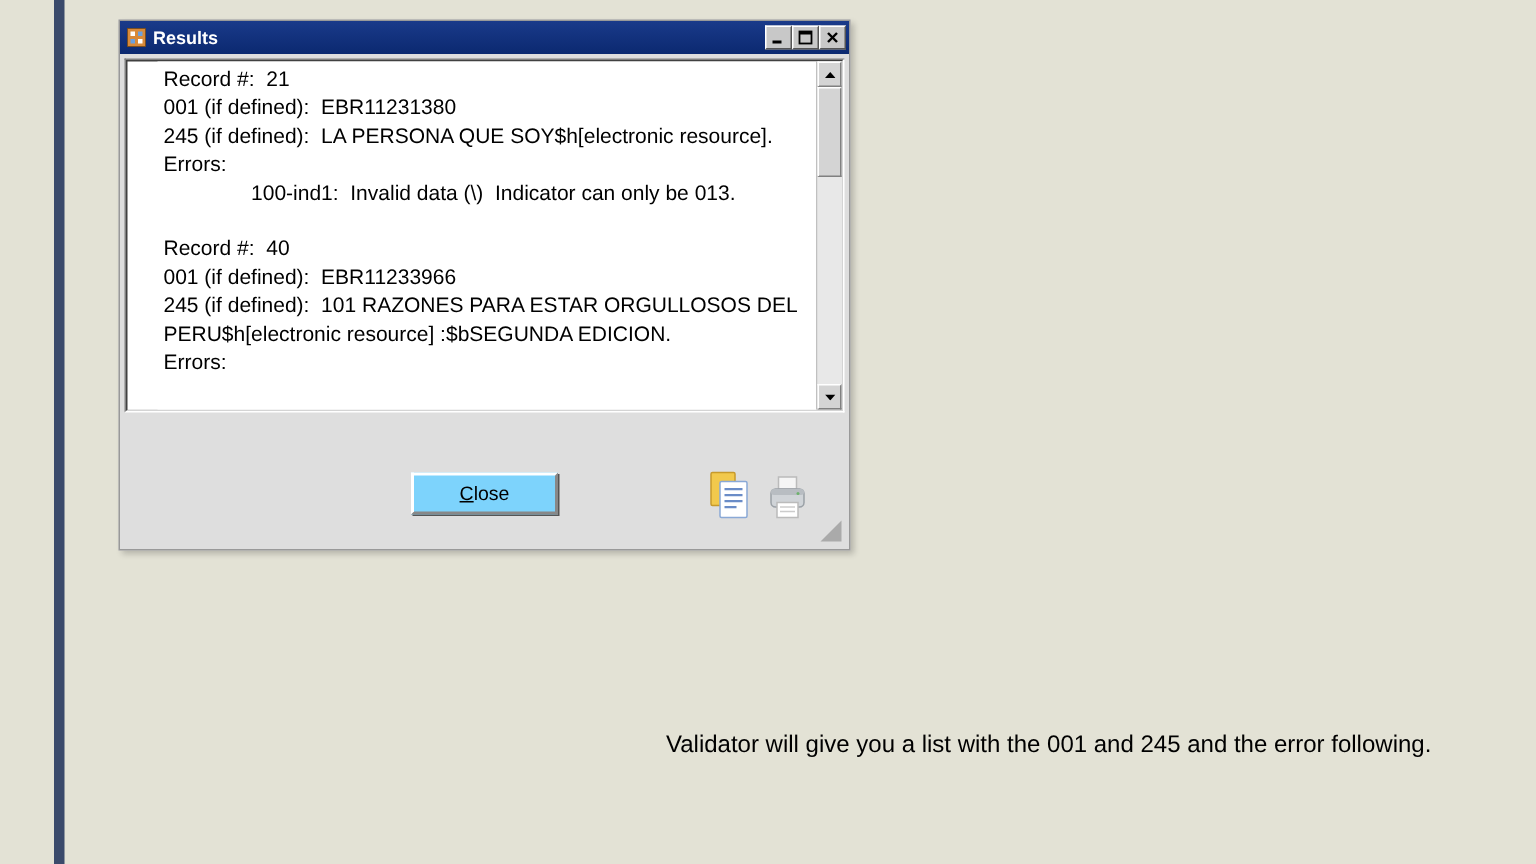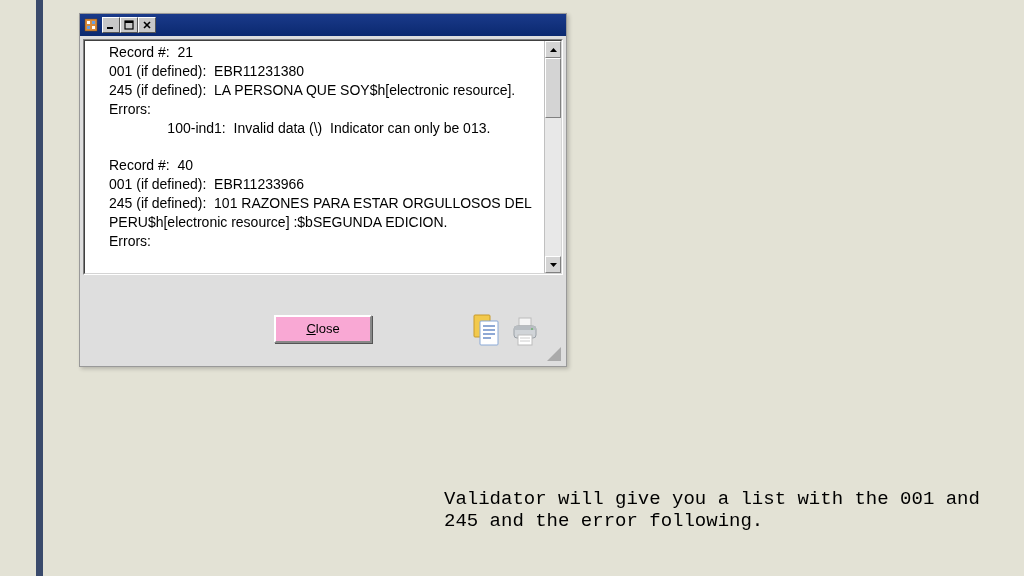--- a/index.html
+++ b/index.html
@@ -140,21 +140,21 @@
       padding: 0 8px 12px 8px;
       position: relative;
     }
     .close-btn {
       position: absolute;
       left: 50%;
       transform: translateX(-50%);
       bottom: 20px;
       width: 98px;
       height: 28px;
-      background: #f9a8d4;
+      background: #7dd3fc;
       border: 2px solid #888;
       border-top-color: #fff;
       border-left-color: #fff;
       box-shadow: 1px 1px 0 #555;
       font-family: Arial;
       font-size: 13px;
       cursor: pointer;
       text-align: center;
       line-height: 24px;
     }
@@ -189,41 +189,42 @@
       right: 0; bottom: 0;
       width: 0; height: 0;
       border-style: solid;
       border-width: 0 0 14px 14px;
       border-color: transparent transparent #aaa transparent;
     }
     .caption {
       position: absolute;
       left: 444px;
       top: 488px;
-      font-family: Liberation Mono, monospace;
-      font-size: 19px;
+      font-family: Liberation Sans, sans-serif;
+      font-size: 16px;
       color: #000;
     }
   </style>
 </head>
 <body>
 
 <div class="left-bar"></div>
 
 <div class="window">
   <div class="titlebar">
     <span class="titlebar-icon">
       <svg width="14" height="14" viewBox="0 0 14 14">
         <rect x="1" y="1" width="12" height="12" fill="#d88a3a" stroke="#7a4a10" stroke-width="0.5"></rect>
         <rect x="3" y="3" width="3" height="3" fill="#fff"></rect>
         <rect x="8" y="3" width="3" height="3" fill="#6aa0e0"></rect>
         <rect x="3" y="8" width="3" height="3" fill="#6aa0e0"></rect>
         <rect x="8" y="8" width="3" height="3" fill="#fff"></rect>
       </svg>
     </span>
+    <span class="titlebar-text">Results</span>
     <div class="window-controls">
       <div class="win-btn">
         <svg width="10" height="10" viewBox="0 0 10 10">
             <rect x="1" y="7" width="6" height="2" fill="#000"></rect>
           </svg>
       </div>
       <div class="win-btn">
         <svg width="10" height="10" viewBox="0 0 10 10">
             <rect x="1" y="1" width="8" height="8" fill="none" stroke="#000" stroke-width="1.2"></rect>
             <rect x="1" y="1" width="8" height="2" fill="#000"></rect>

